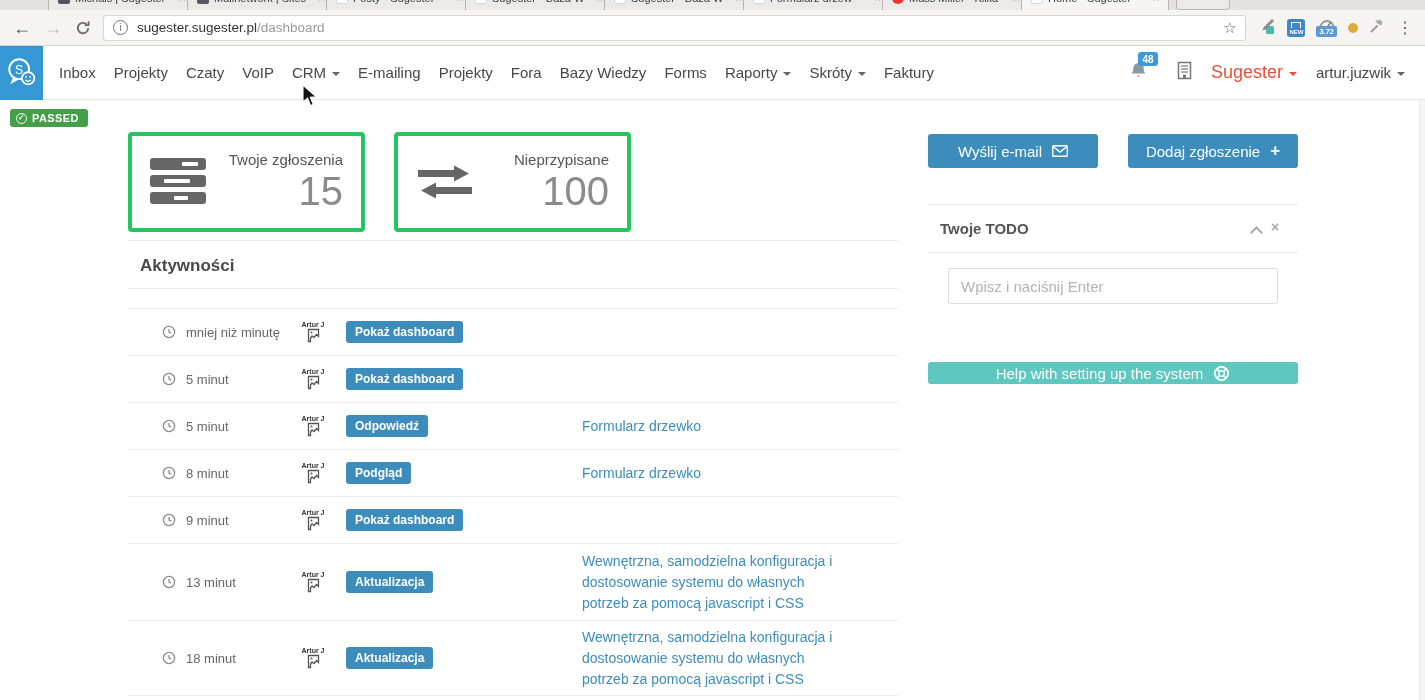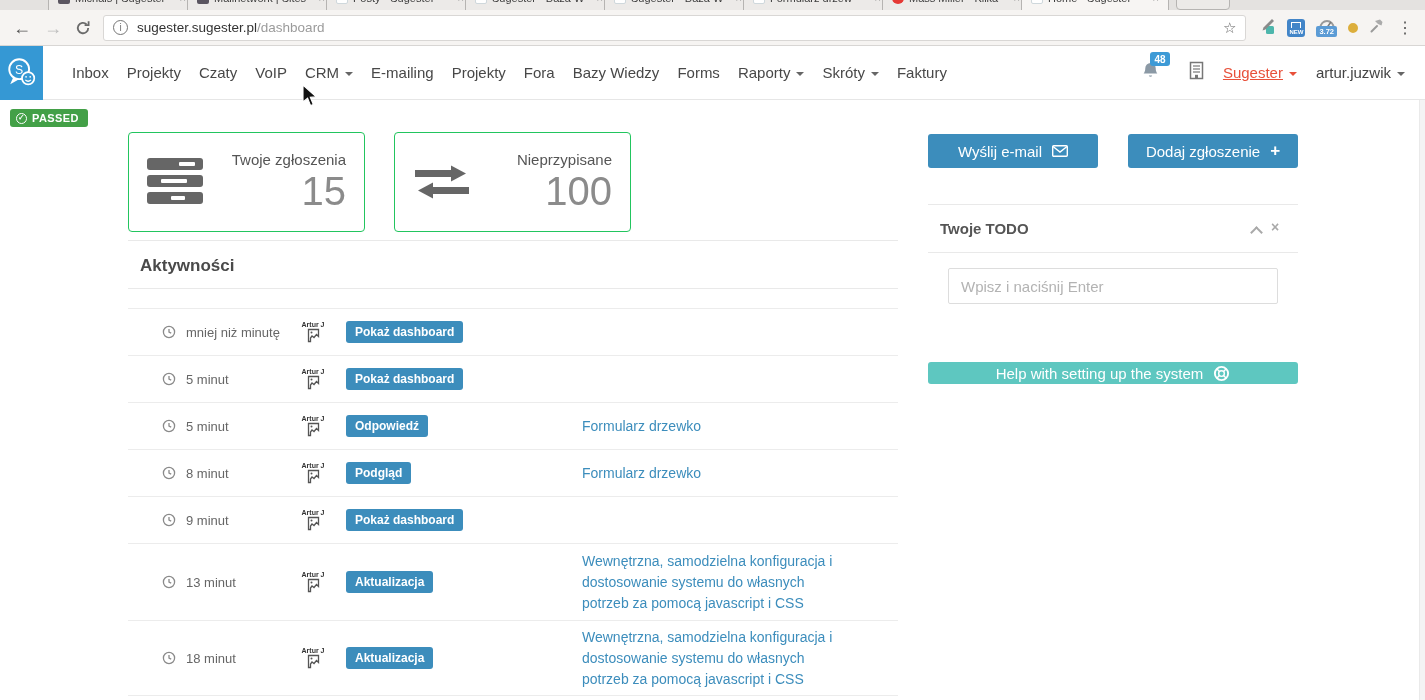--- a/index.html
+++ b/index.html
@@ -47,41 +47,41 @@
   .speed-badge { background:#5b9bd5; color:#fff; font-size:7.5px; font-weight:bold;
     padding:1px 3px; border-radius:2px; margin-top:-2px; }
   .donut { width:7px; height:7px; border:5px solid #dcae3c; border-radius:50%; }
   .menu-dots { font-size:16px; color:#555; margin-right:12px; margin-left:4px; }
 
   
   #appnav { position:absolute; top:46px; left:0; width:1425px; height:54px; background:#fff;
     border-bottom:1px solid #e6e6e6; display:flex; align-items:center; z-index:4; }
   #logo { width:43px; height:54px; background:#3598d4; display:flex; align-items:center;
     justify-content:center; flex:0 0 auto; }
-  #menu { display:flex; align-items:flex-end; margin-left:29px; gap:18px; }
+  #menu { display:flex; align-items:flex-end; margin-left:16px; gap:18px; }
   .mitem { font-size:15px; color:#484848; white-space:nowrap; cursor:default; }
   .caret { display:inline-block; width:0; height:0; border-left:4px solid transparent;
     border-right:4px solid transparent; border-top:4px solid #666; margin-left:6px; vertical-align:2px; }
   #nav-right { margin-left:auto; display:flex; align-items:center; gap:19px; margin-right:20px; }
   .bellwrap { position:relative; margin-right:10px; }
   .notif-badge { position:absolute; top:-9px; left:9px; background:#3d9ad6; color:#fff;
     font-size:10px; font-weight:bold; padding:1.5px 4.5px; border-radius:3px; }
-  .acct { color:#e8503a; font-size:15px;text-decoration:underline; }
+  .acct { color:#e8503a; font-size:18px; }
   .acct .caret { border-top-color:#e8503a; }
   .user { color:#444; font-size:15px; }
 
   
   #passed { position:absolute; left:10px; top:109px; background:#43a047; color:#fff; font-size:11px;
     font-weight:bold; letter-spacing:.4px; padding:3px 9px 3px 6px; border-radius:3px;
     display:flex; align-items:center; gap:5px; z-index:3; }
   .passed-check { width:11px; height:11px; border:1.3px solid #fff; border-radius:50%;
     font-size:8px; line-height:1; display:flex; align-items:center; justify-content:center; }
 
   #cards { position:absolute; left:128px; top:132px; display:flex; gap:29px; }
-  .card { width:237px; height:100px; border:1px solid #22c55e; border-radius:4px; background:#fff;
+  .card { width:237px; height:100px; border:4px solid #22c55e; border-radius:4px; background:#fff;
     display:flex; align-items:center; padding:0 18px; }
   .card-icon { width:66px; flex:0 0 auto; display:flex; }
   .card-text { flex:1; text-align:right; }
   .card-label { font-size:15px; color:#555; }
   .card-value { font-size:40px; color:#8b8b8b; font-weight:300; line-height:1.15; }
 
   .hr { position:absolute; height:1px; background:#e9e9e9; }
   #act-title { position:absolute; left:140px; top:256px; font-size:17px; font-weight:600; color:#4a4a4a; }
 
   #rows { position:absolute; left:128px; top:308px; width:770px; border-top:1px solid #ececec; }

